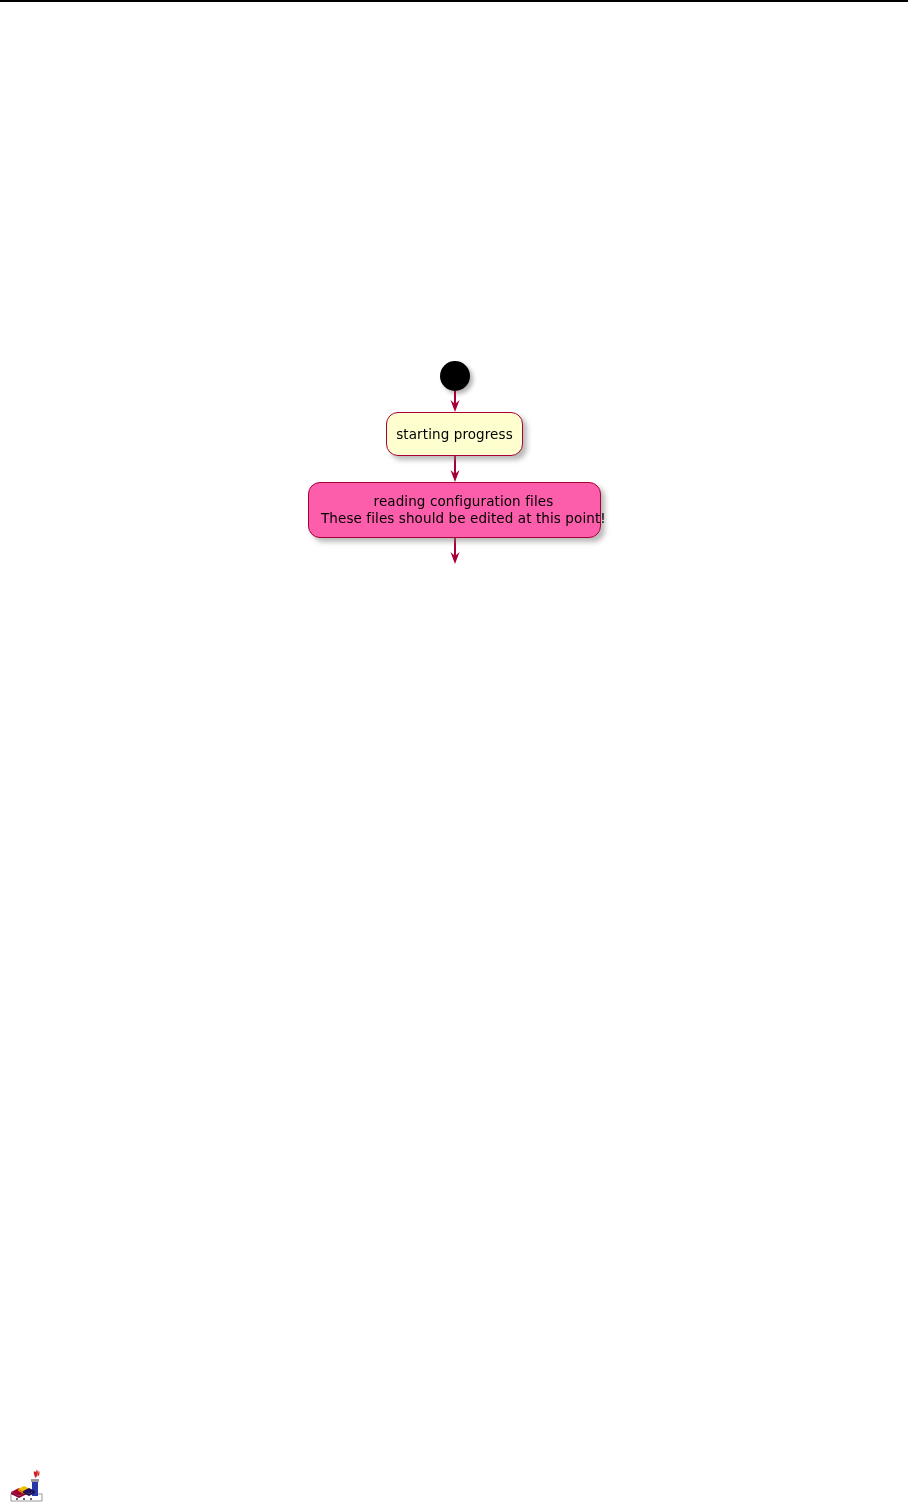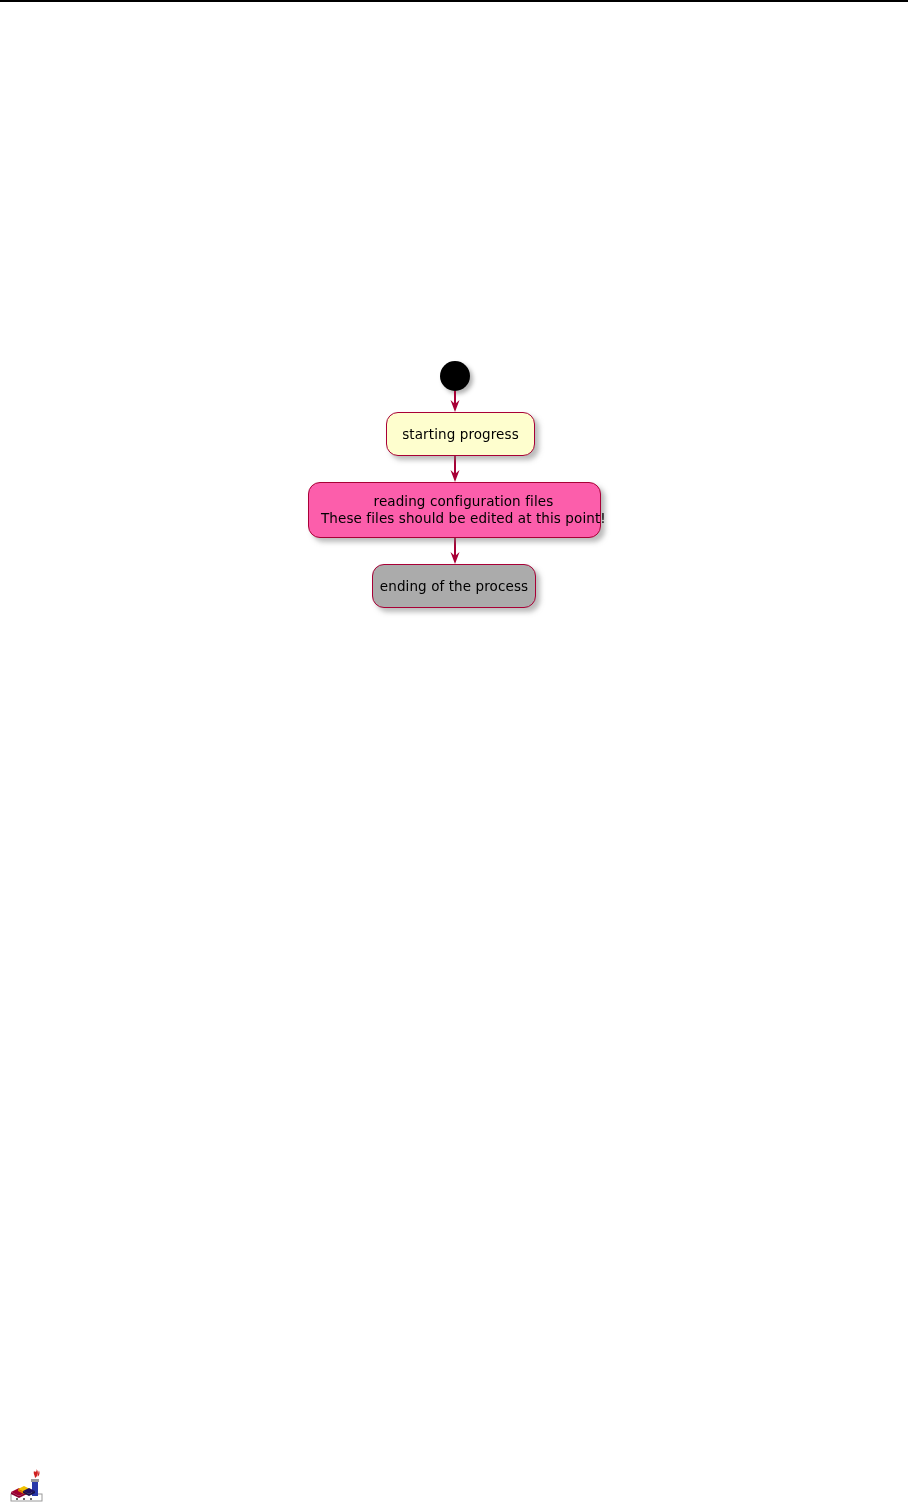--- a/index.html
+++ b/index.html
@@ -62,21 +62,21 @@
     font-size: 13.5px;
     line-height: 17px;
     color: #000000;
     white-space: pre;
     letter-spacing: 0.1px;
   }
 
   .activity.start-progress {
     left: 386px;
     top: 412px;
-    width: 149px;
+    width: 137px;
     height: 44px;
     background: #FEFECE;
     justify-content: center;
   }
   .activity.start-progress .label {
     text-align: center;
   }
 
   .activity.reading-config {
     left: 308px;
@@ -153,23 +153,20 @@
 
     <div class="activity start-progress">
       <span class="label">starting progress</span>
     </div>
 
     <div class="activity reading-config">
       <span class="label">reading configuration files
 These files should be edited at this point!</span>
     </div>
 
-    <div class="activity ending-process">
-      <span class="label">ending of the process</span>
-    </div>
 
   </div>
 
   <svg class="logo" viewBox="0 0 40 36" width="40" height="36">
     <rect x="0" y="0" width="40" height="36" fill="#FFFFFF"></rect>
 
     <rect x="1" y="26" width="31" height="7" fill="#FFFFFF" stroke="#9A9A9A" stroke-width="1"></rect>
 
     <rect x="22" y="13" width="6" height="15" fill="#2838A8"></rect>
     <rect x="21" y="11" width="8" height="3" fill="#9A9A9A"></rect>

